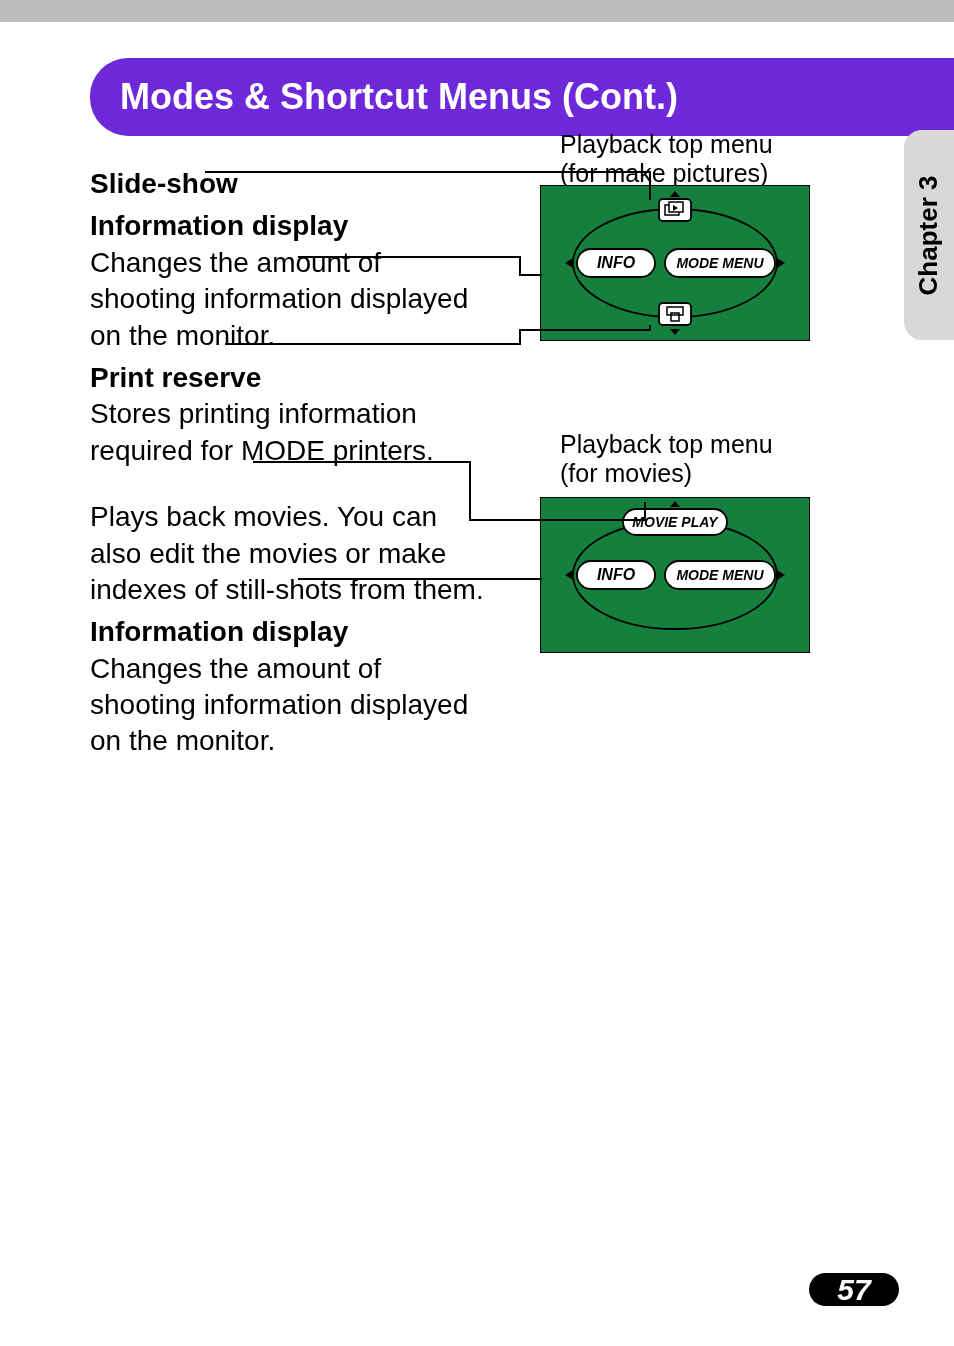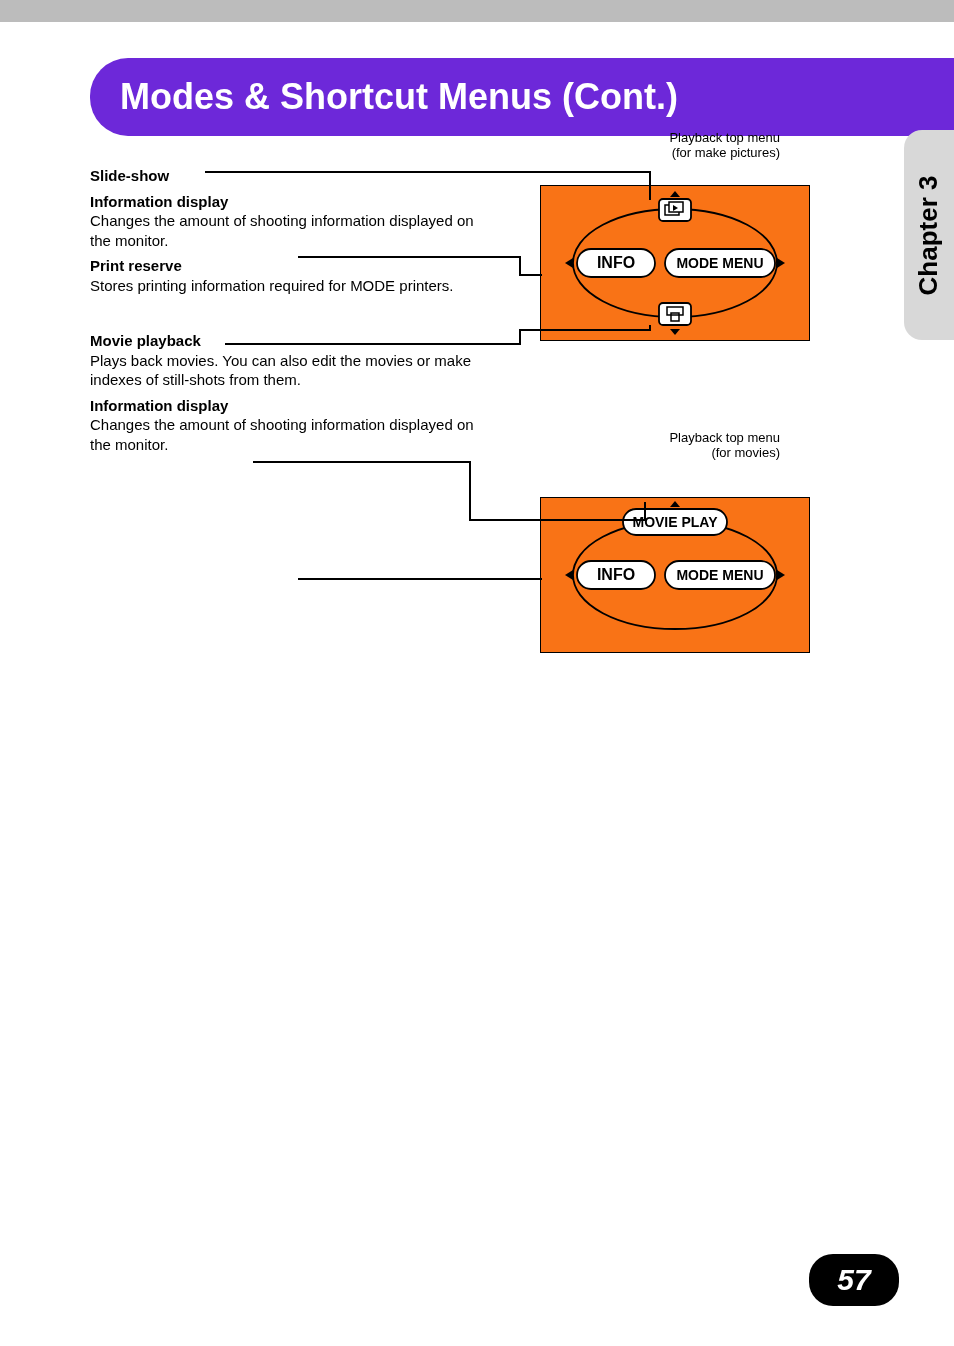--- a/index.html
+++ b/index.html
@@ -59,38 +59,39 @@
     color: #000;
   }
   .content {
     position: absolute;
     top: 130px;
     left: 90px;
     width: 760px;
   }
   .text-col {
     width: 400px;
-    font-size: 15px;
+    font-size: 28px;
     line-height: 1.3;
   }
   .item-head { font-weight: 700; margin-top: 6px; }
   .gap { height: 30px; }
 
   .diagram-label {
     position: absolute;
-    font-size: 13px;
-    text-align: right;
+    font-size: 25px;
+    text-align: left;
     width: 220px;
   }
   .diagram-box {
     position: absolute;
     width: 270px;
     height: 156px;
     border: 1.5px solid #000;
-    background: #f97316;
+    background: #15803d;
+    font-style: italic;
   }
   .wheel {
     position: absolute;
     left: 50%; top: 50%;
     width: 220px; height: 120px;
     transform: translate(-50%, -50%);
   }
   .wheel svg { width: 100%; height: 100%; overflow: visible; }
   .pill {
     fill: #fff;
@@ -110,21 +111,21 @@
     stroke: #000;
     stroke-width: 2;
     fill: none;
   }
 
   .page-number {
     position: absolute;
     bottom: 40px;
     right: 55px;
     width: 90px;
-    height: 52px;
+    height: 33px;
     background: #000;
     border-radius: 24px;
     display: flex;
     align-items: center;
     justify-content: center;
     color: #fff;
     font-size: 30px;
     font-weight: 700;
     font-style: italic;
   }
@@ -219,21 +220,20 @@
     <div class="item-head">Slide-show</div>
 
     <div class="item-head">Information display</div>
     <div>Changes the amount of shooting information displayed on the monitor.</div>
 
     <div class="item-head">Print reserve</div>
     <div>Stores printing information required for MODE printers.</div>
 
     <div class="gap"></div>
 
-    <div class="item-head">Movie playback</div>
     <div>Plays back movies. You can also edit the movies or make indexes of still-shots from them.</div>
 
     <div class="item-head">Information display</div>
     <div>Changes the amount of shooting information displayed on the monitor.</div>
   </div>
 
   <svg class="lead-line" style="left:0; top:0; width:760px; height:560px;">
 
     <path d="M115 42 H560 V70"></path>
 

